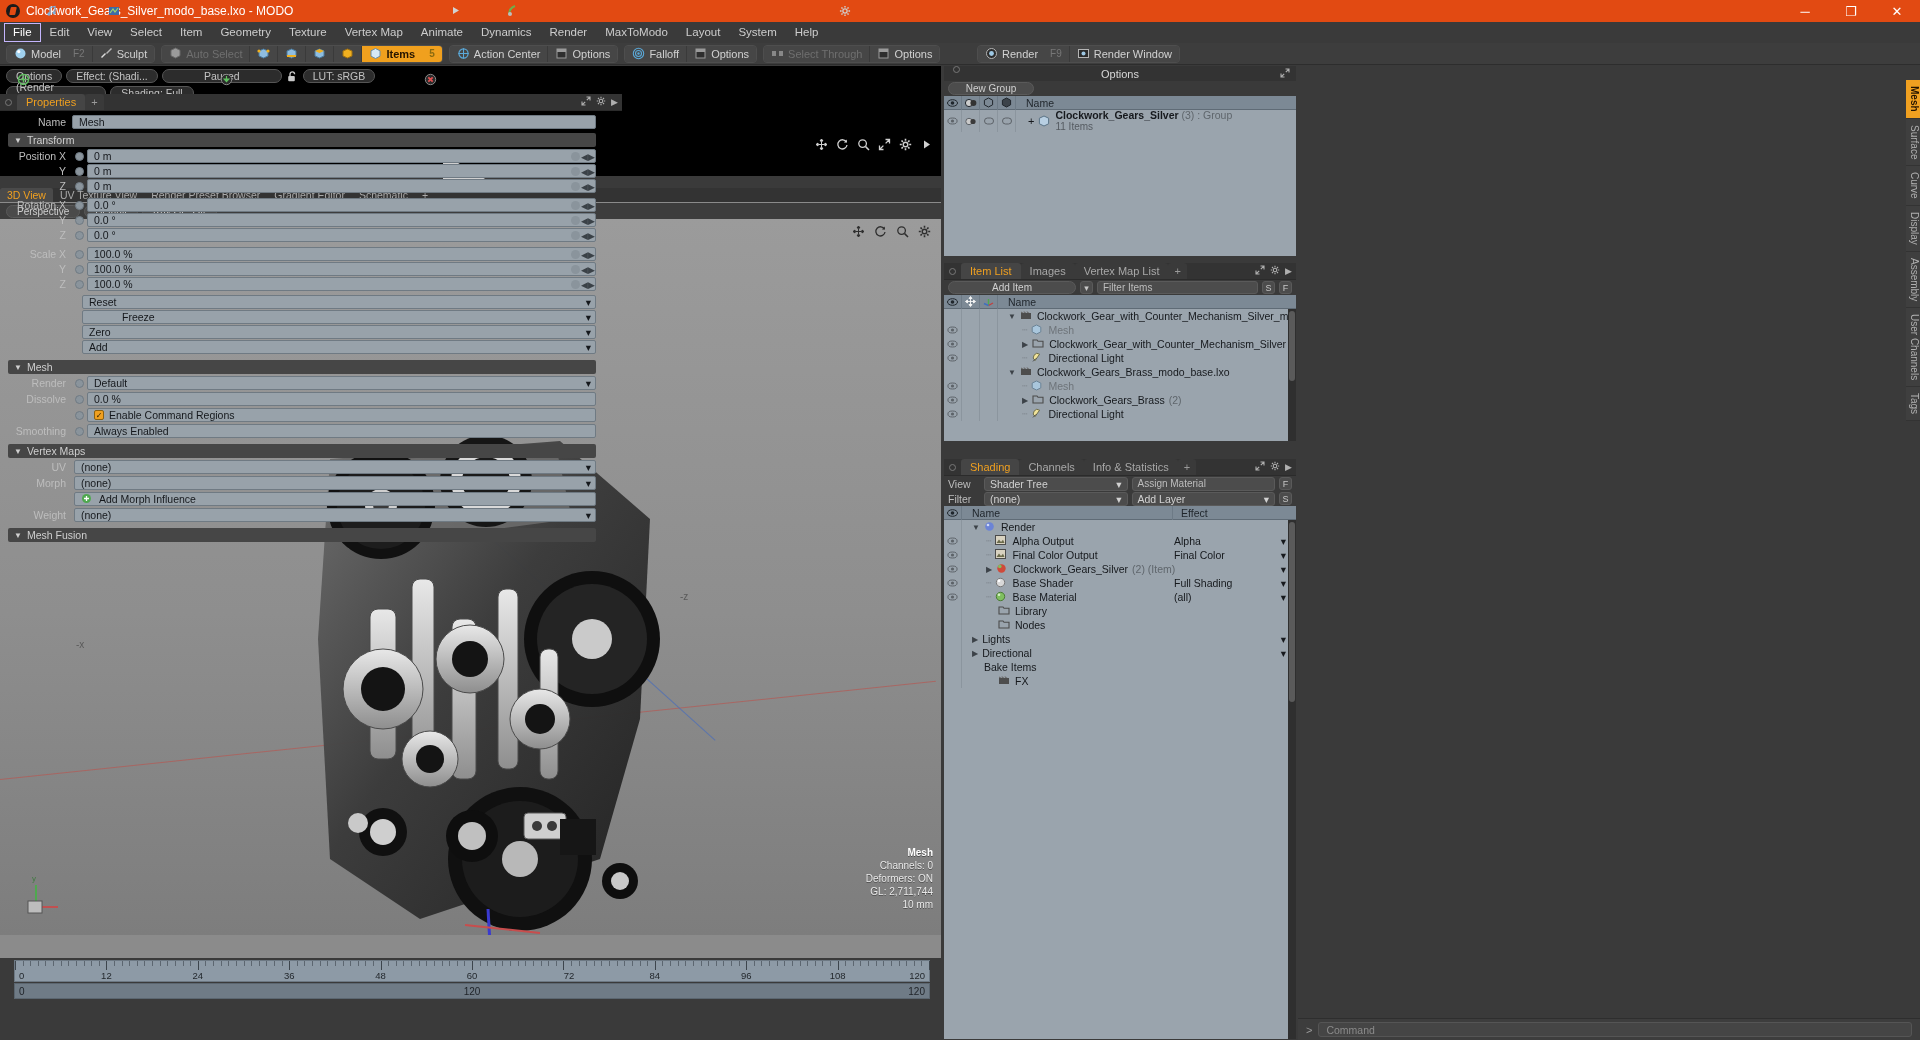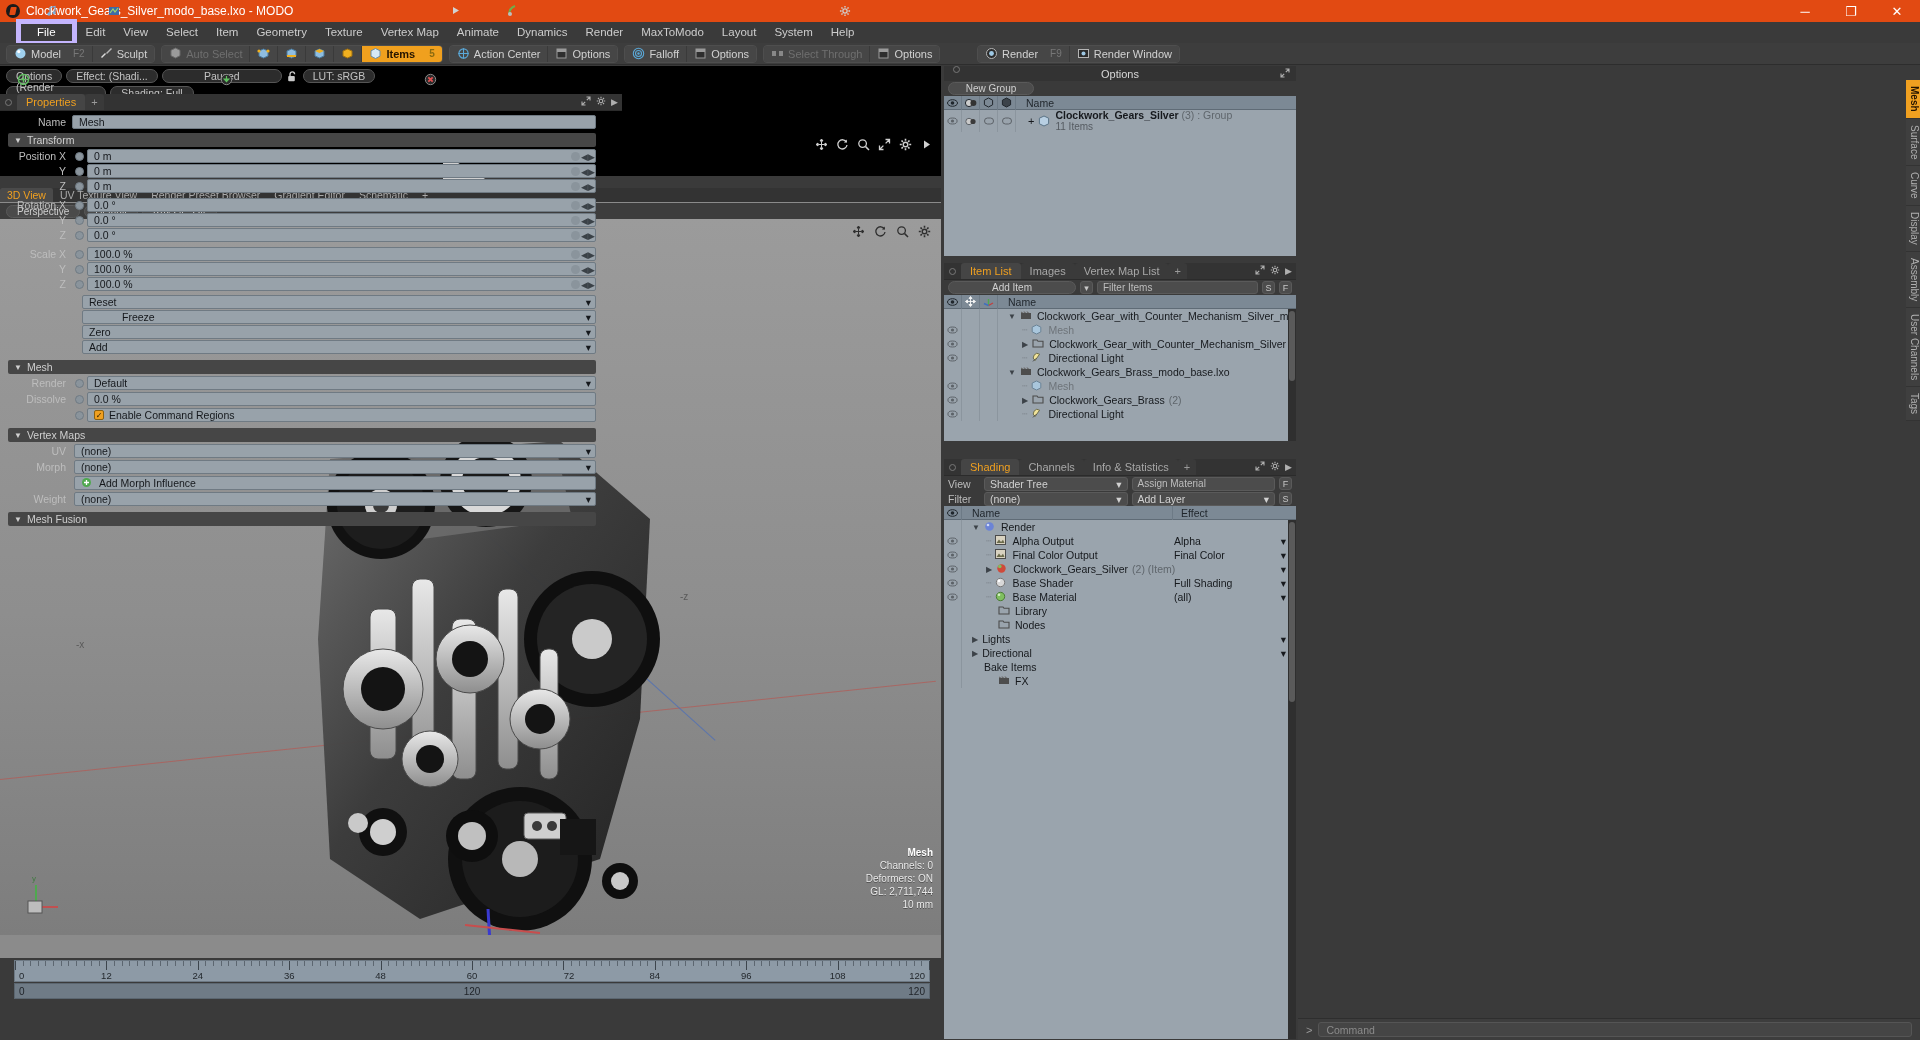--- a/index.html
+++ b/index.html
@@ -31,21 +31,21 @@
   .tb-buttons{ position:absolute; right:0; top:0; height:22px; display:flex; }
   .tb-btn{ width:46px; height:22px; display:flex; align-items:center; justify-content:center;
            color:#fff; font-size:13px; }
 
   
   .menubar{
     position:absolute; left:0; top:22px; width:1920px; height:21px;
     background:#3a3a3a; display:flex; align-items:center; padding-left:4px;
   }
   .menu-item{ padding:2px 9px; font-size:11.5px; color:#cdcdcd; line-height:15px; }
-  .menu-item.active{ border:5px solid #c4b5fd; color:#ffffff; padding:1px 16px;margin-left:12px; }
+  .menu-item.active{ border:1px solid #c4b5fd; color:#ffffff; padding:1px 8px; }
 
   
   .toolbar{
     position:absolute; left:0; top:43px; width:1920px; height:22px;
     background:#3d3d3d; border-bottom:1px solid #2d2d2d;
     display:flex; align-items:center; gap:0px;
   }
   .tgroup{ display:flex; align-items:center; height:18px;
            border:1px solid #4e4e4e; border-radius:4px; background:#464646; margin-left:6px;
            overflow:hidden; }
@@ -1542,20 +1542,25 @@
         <div class="pf-box" style="margin-right:6px">0.0 %</div>
       </div>
       <div class="prop-field" style="margin-bottom:2px">
         <div class="pf-label"></div>
         <div class="pf-circle"></div>
         <div class="pf-box" style="margin-right:6px">
           <span class="chk">✓</span>
           <span>Enable Command Regions</span>
         </div>
       </div>
+      <div class="prop-field" style="margin-bottom:2px">
+        <div class="pf-label">Smoothing</div>
+        <div class="pf-circle"></div>
+        <div class="pf-box" style="margin-right:6px">Always Enabled</div>
+      </div>
 
       <div class="sect" style="margin-left:8px;margin-top:6px">
         <span style="font-size:8px">▼</span>
         <span>Vertex Maps</span>
       </div>
 
       <div class="prop-field" style="margin-bottom:2px">
         <div class="pf-label">UV</div>
         <div class="dropbox" style="margin-right:6px;margin-left:2px">
           <span>(none)</span>

